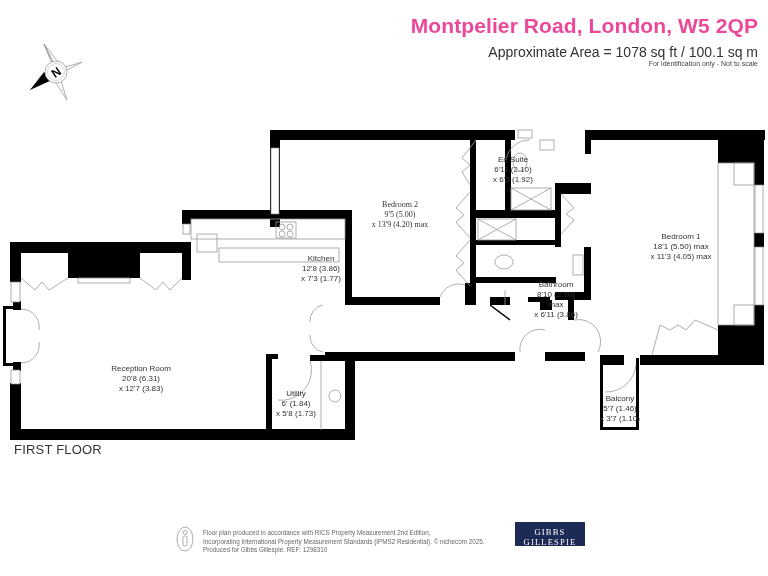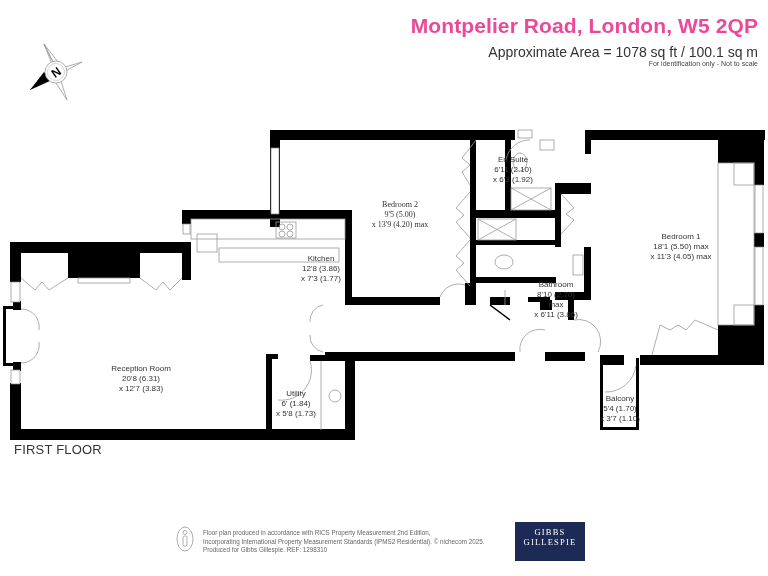--- a/index.html
+++ b/index.html
@@ -6,21 +6,21 @@
   body { width:768px; height:576px; position:relative; overflow:hidden; font-family:"Liberation Sans", sans-serif; color:#222; }
   .abs { position:absolute; }
   .title { right:10px; top:14px; font-size:21px; font-weight:bold; color:#ec4899; letter-spacing:0.1px; white-space:nowrap; }
   .area { right:10px; top:44px; font-size:14px; color:#333; white-space:nowrap; }
   .ident { right:10px; top:60px; font-size:7px; color:#444; white-space:nowrap; }
   .plan { left:0; top:0; }
   .room-label { position:absolute; text-align:center; font-size:8px; line-height:10px; color:#333; white-space:nowrap; transform:translateX(-50%); }
   .floor-label { left:14px; top:442px; font-size:13px; color:#333; letter-spacing:0.2px; }
   .footer-text { left:203px; top:529px; font-size:6.3px; line-height:8.5px; color:#666; white-space:nowrap; }
   .footer-info-icon { left:176px; top:526px; width:18px; height:26px; }
-  .logo { left:515px; top:522px; width:70px; height:39px; background:#1e2a56; color:#fff; text-align:center; font-family:"Liberation Serif", serif; font-size:8.5px; line-height:10px; letter-spacing:1.2px; box-sizing:border-box; padding-top:5px; }
+  .logo { left:515px; top:522px; width:70px; height:24px; background:#1e2a56; color:#fff; text-align:center; font-family:"Liberation Serif", serif; font-size:8.5px; line-height:10px; letter-spacing:1.2px; box-sizing:border-box; padding-top:5px; }
   .compass { left:22px; top:38px; width:64px; height:64px; }
 </style>
 </head>
 <body>
 
 <div class="abs title">Montpelier Road, London, W5 2QP</div>
 <div class="abs area">Approximate Area = 1078 sq ft / 100.1 sq m</div>
 <div class="abs ident">For identification only - Not to scale</div>
 
 <svg class="abs compass" viewBox="0 0 64 64">
@@ -202,21 +202,21 @@
   <div>18'1 (5.50) max</div>
   <div>x 11'3 (4.05) max</div>
 </div>
 <div class="room-label" style="left:296px;top:389px;text-align:center;">
   <div>Utility</div>
   <div>6' (1.84)</div>
   <div>x 5'8 (1.73)</div>
 </div>
 <div class="room-label" style="left:620px;top:394px;">
   <div>Balcony</div>
-  <div>5'4 (1.70)</div>
+  <div>5'7 (1.46)</div>
   <div>x 3'7 (1.10)</div>
 </div>
 
 <div class="abs floor-label">FIRST FLOOR</div>
 
 <svg class="abs footer-info-icon" viewBox="0 0 18 26">
   <ellipse cx="9" cy="13" rx="8" ry="12" fill="none" stroke="#999" stroke-width="0.8"></ellipse>
   <circle cx="9" cy="6.5" r="2" fill="none" stroke="#999" stroke-width="0.8"></circle>
   <rect x="7" y="10" width="4" height="10" rx="1.5" fill="none" stroke="#999" stroke-width="0.8"></rect>
 </svg>

